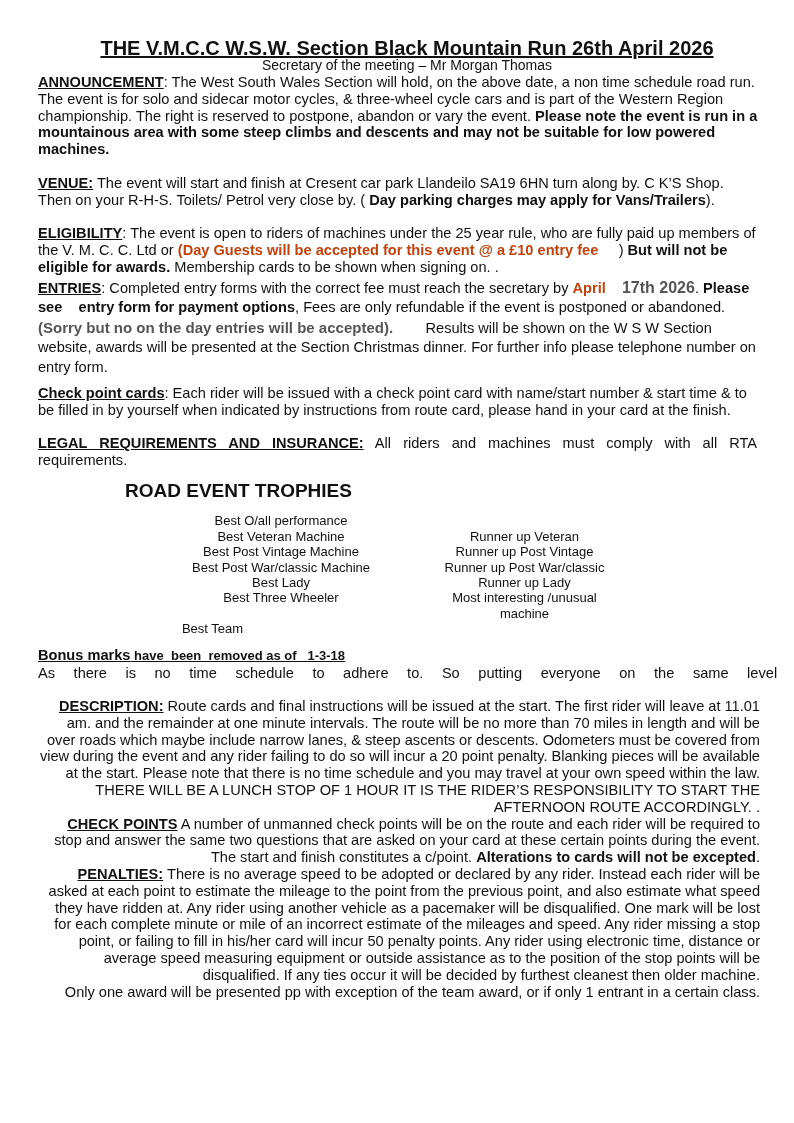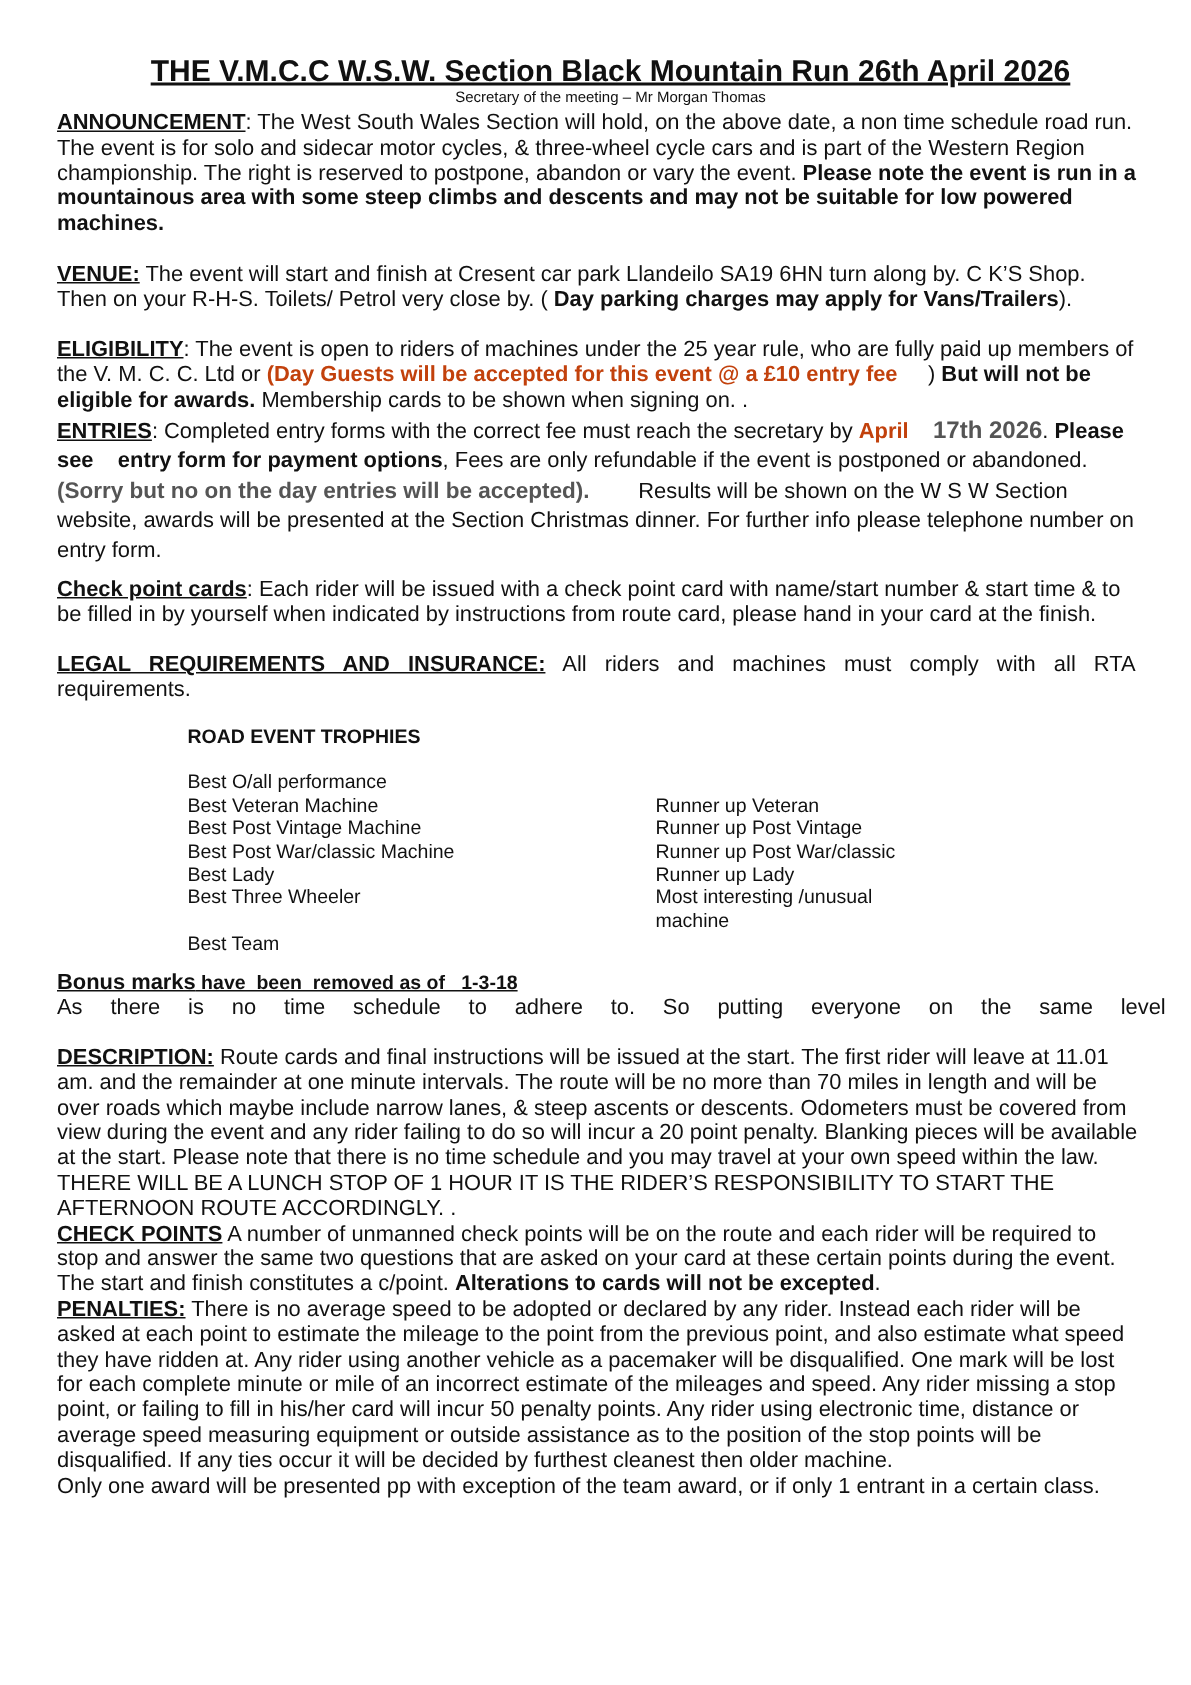--- a/index.html
+++ b/index.html
@@ -7,38 +7,38 @@
     width: 794px; height: 1123px; position: relative; overflow: hidden;
     font-family: "Liberation Sans", sans-serif; color: #111111;
     font-size: 14.6px; line-height: 16.8px;
   }
   .page { position: absolute; left: 38px; top: 38px; width: 722px; }
   .title {
     text-align: center; font-weight: bold; text-decoration: underline;
     font-size: 20px; line-height: 17px; margin: 2px 0 0 0;
     position: relative; left: 8px;
   }
-  .subtitle { text-align: center; font-size: 10px; line-height: 17px; position: relative; left: 8px; }
+  .subtitle { text-align: center; font-size: 14px; line-height: 17px; position: relative; left: 8px; }
   p { margin: 0; }
   .u { text-decoration: underline; font-weight: bold; }
   .b { font-weight: bold; }
   .gray { color: #c2410c; font-weight: bold; }
   .gap { height: 16.8px; }
   .legal { word-spacing: 8px; }
   .small-gray { color: #555555; font-weight: bold; font-size: 15px; }
   .big-gray { color: #555555; font-weight: bold; font-size: 16px; }
   .trophies { position: relative; margin-left: 87px; margin-top: 14px; font-size: 13px; line-height: 15.4px; }
-  .trophies .th { font-weight: bold; font-size: 13px; margin-bottom: 15px; }
-  .trow { display: flex; }
+  .trophies .th { font-weight: bold; font-size: 19px; margin-bottom: 15px; }
+  .trow { display: flex; text-align: center; }
   .tcol-l { width: 312px; }
   .tcol-r { width: 175px; }
   .bonus-head { font-weight: bold; text-decoration: underline; font-size: 13px; }
   .bonus-head .big { font-size: 14.6px; }
   .overflow-line { white-space: nowrap; word-spacing: 14.5px; }
-  .desc p { line-height: 16.8px; }
+  .desc p { line-height: 16.8px; text-align: right; }
 </style>
 </head>
 <body>
 
 <div class="page">
 
   <div class="title">THE  V.M.C.C   W.S.W. Section  Black Mountain Run 26th April  2026</div>
   <div class="subtitle">Secretary of the meeting – Mr Morgan Thomas</div>
 
   <p>

